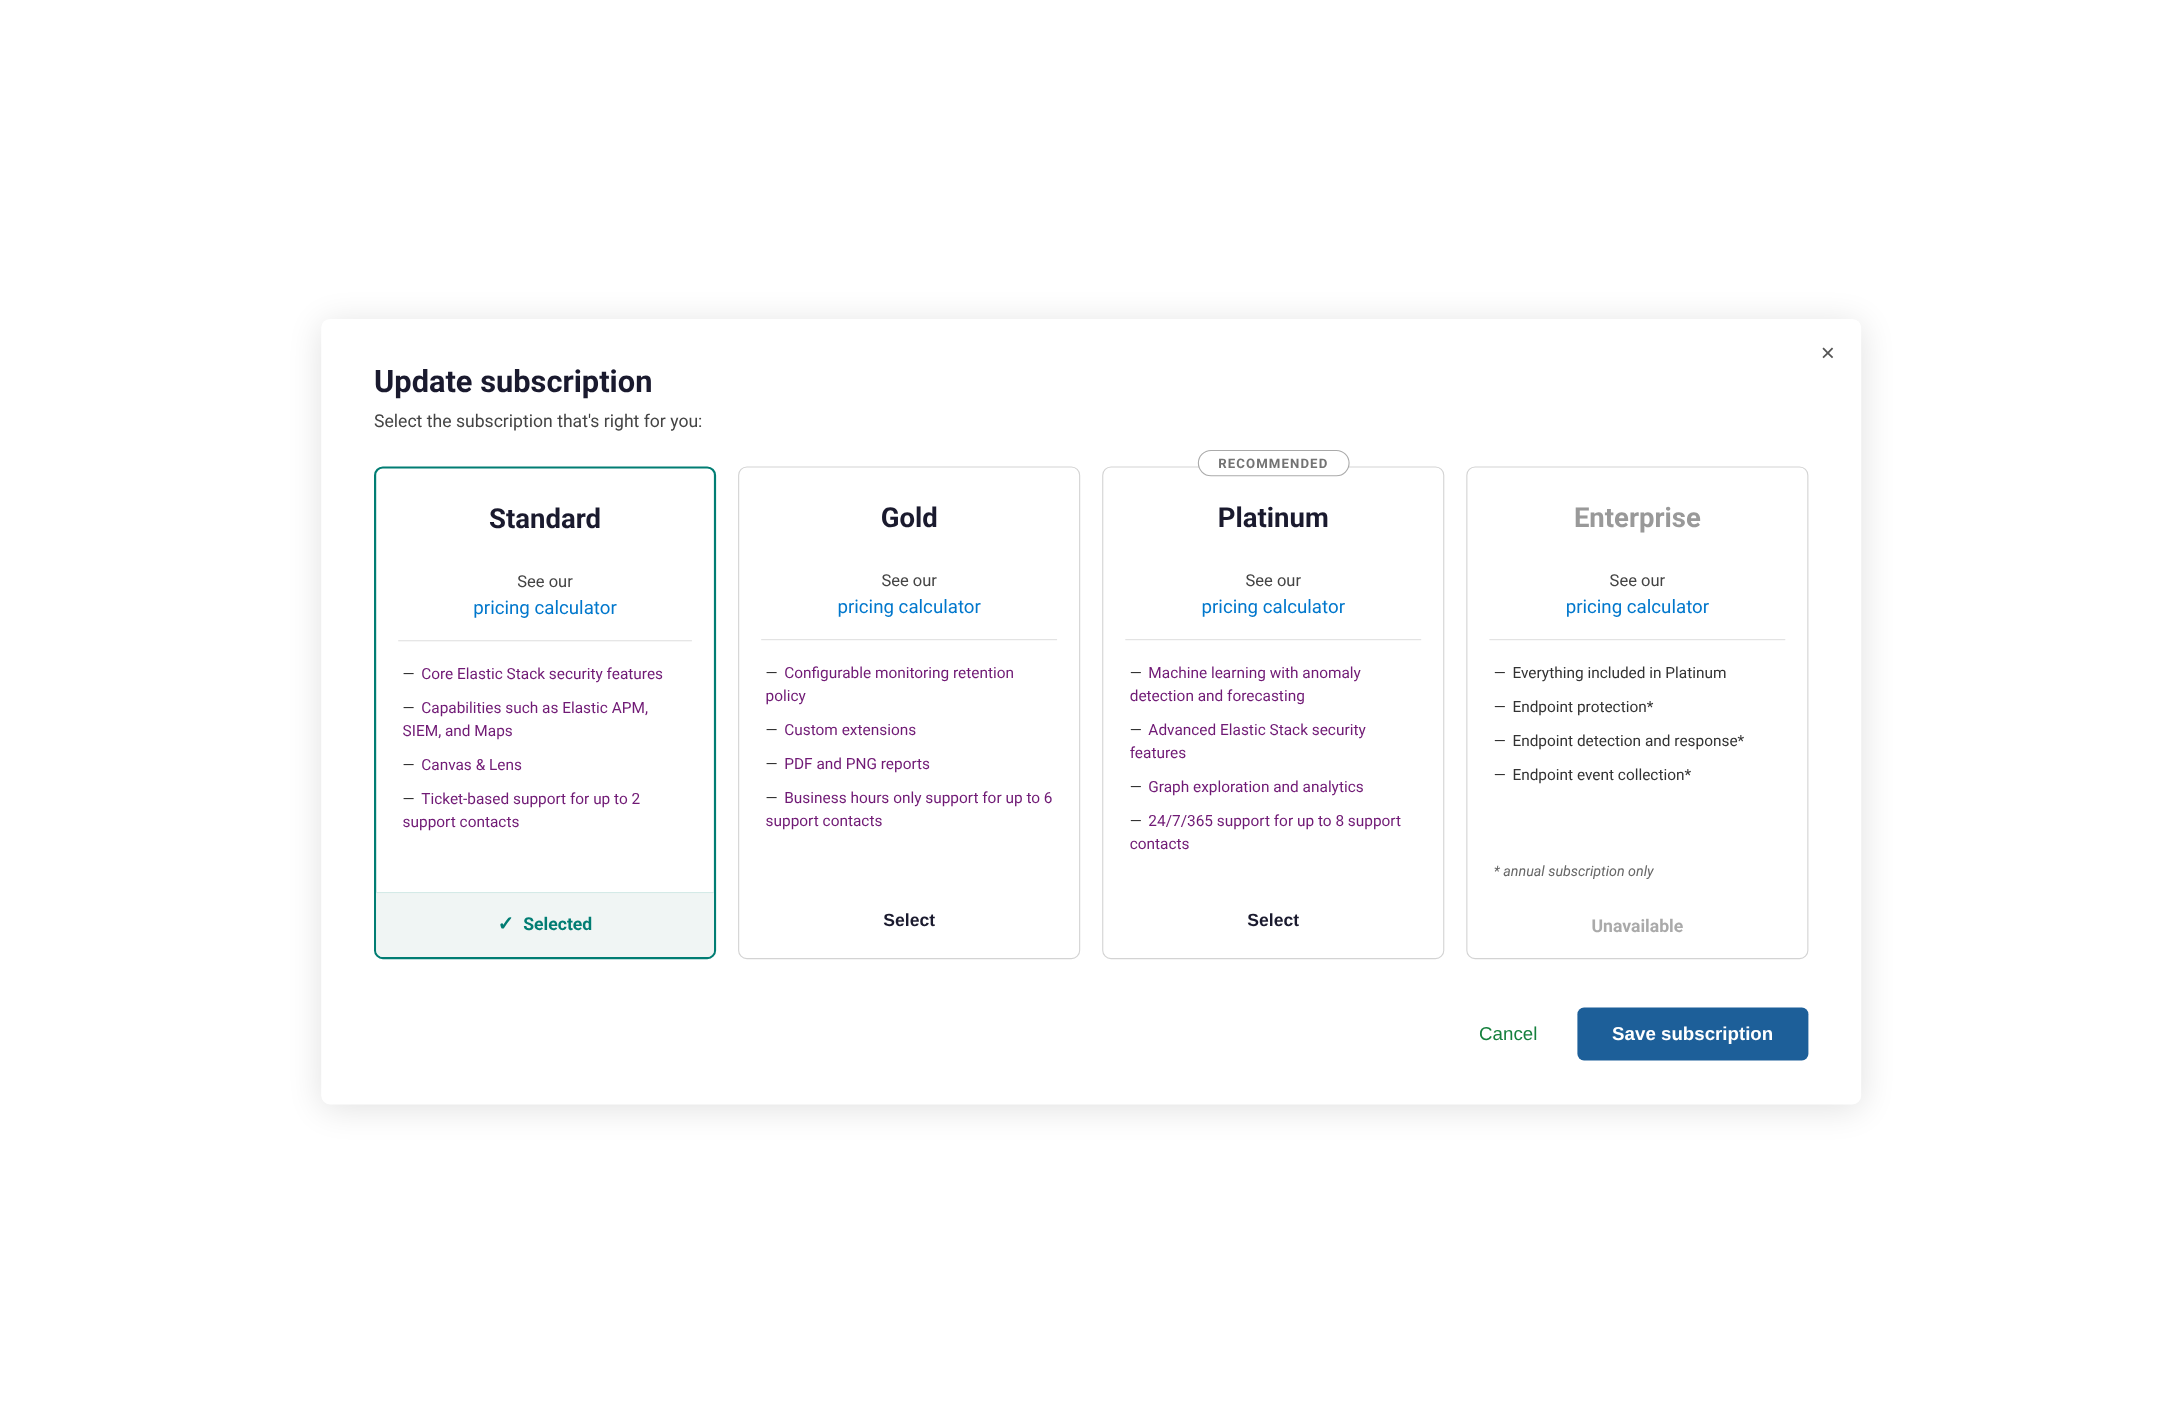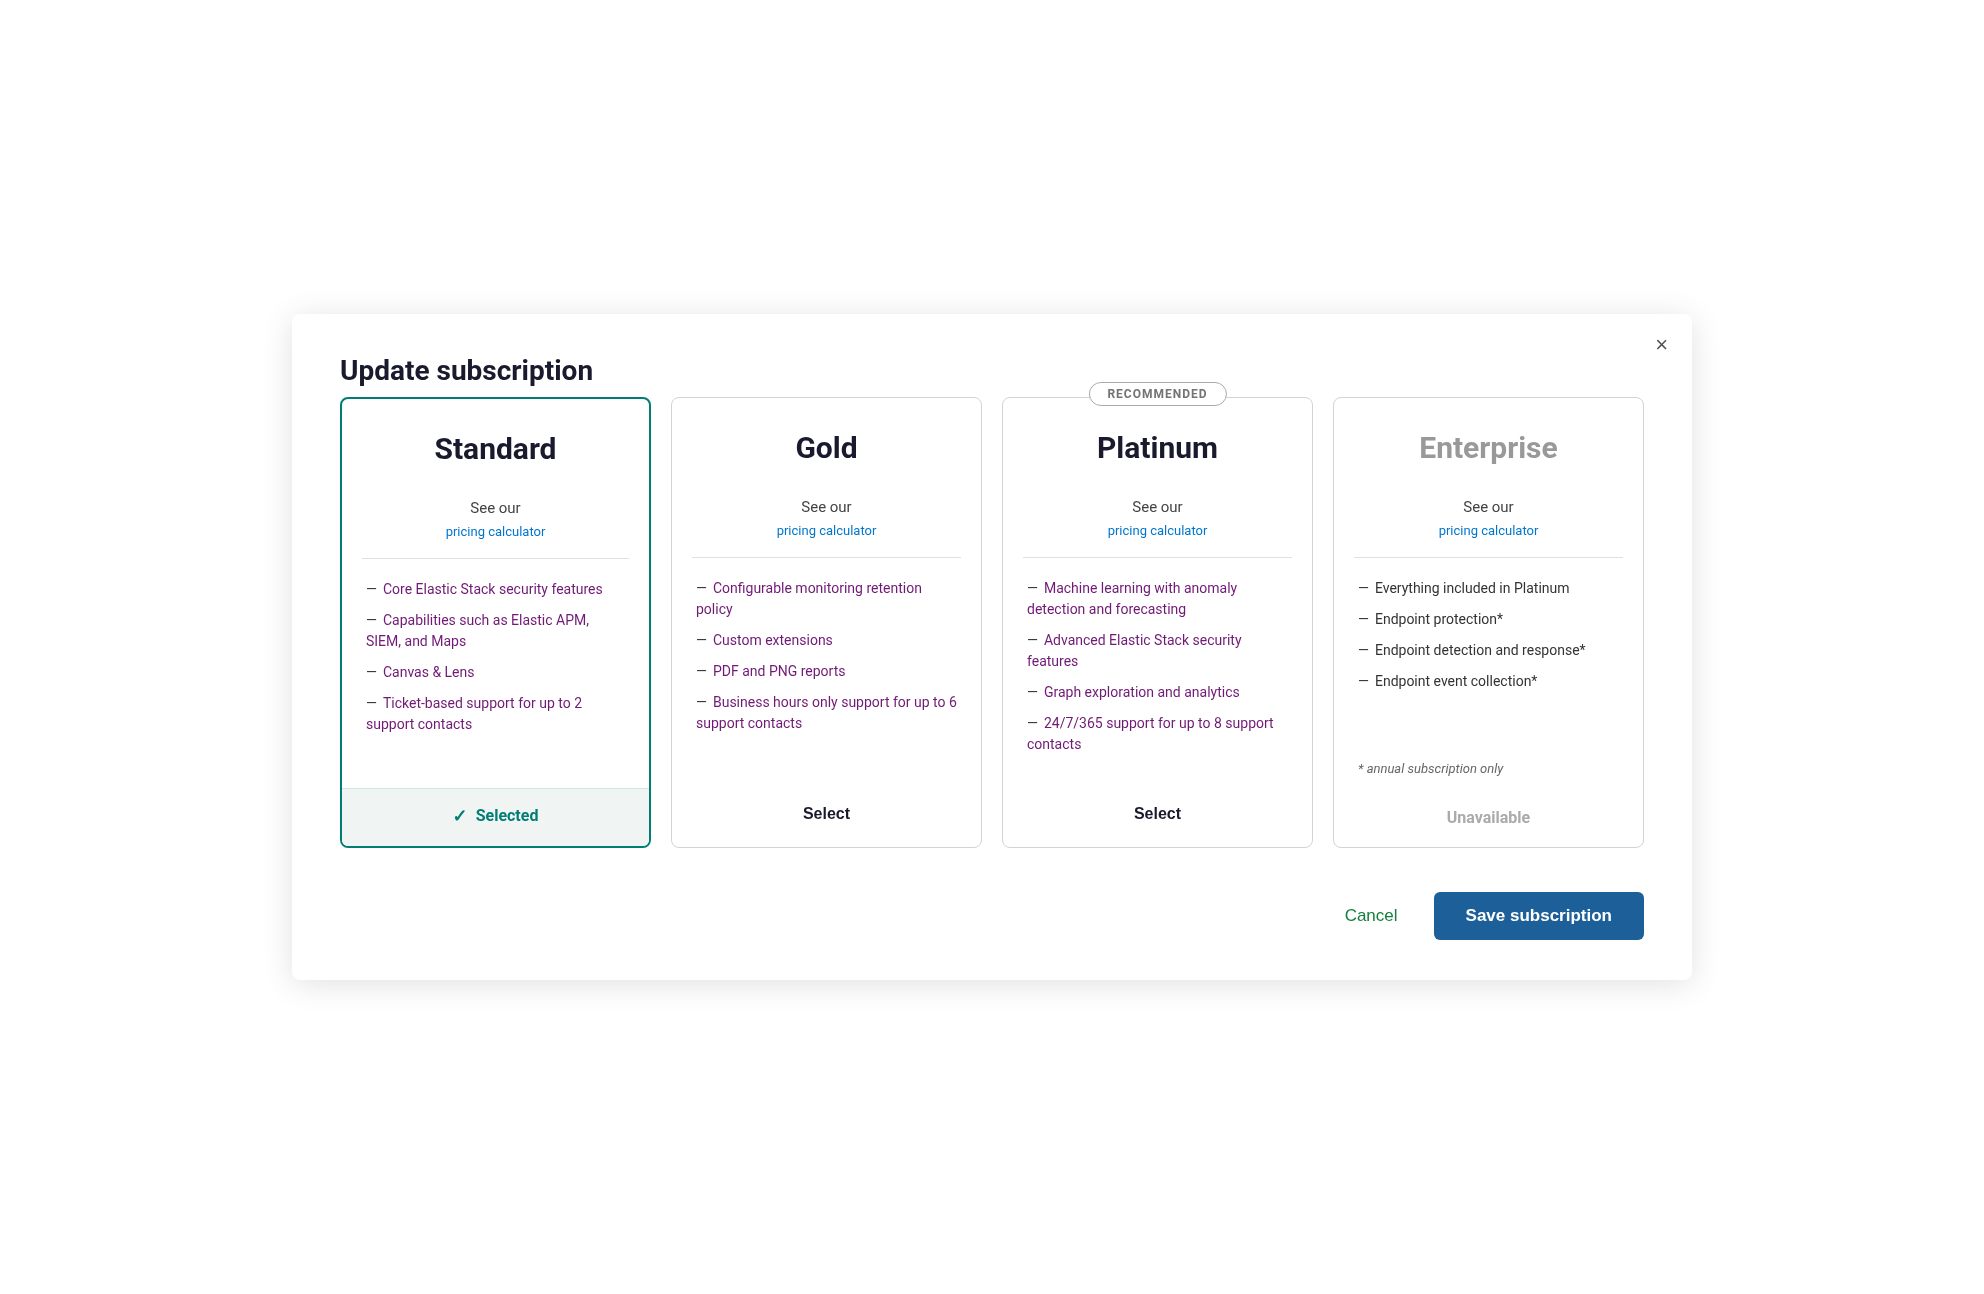--- a/index.html
+++ b/index.html
@@ -78,38 +78,38 @@
       font-weight: 700;
       letter-spacing: 1px;
       color: #737373;
       white-space: nowrap;
     }
     .plan-header {
       text-align: center;
       padding: 32px 20px 16px;
     }
     .plan-name {
-      font-size: 30px;
+      font-size: 25px;
       font-weight: 700;
       color: #1a1a2e;
       margin-bottom: 18px;
     }
     .plan-card.enterprise .plan-name {
       color: #999;
     }
     .plan-pricing-text {
       font-size: 15px;
       color: #444;
       line-height: 1.5;
       margin-top: 31px;
     }
     .plan-pricing-link {
       color: #0077cc;
       text-decoration: none;
-      font-size: 13px;
+      font-size: 17px;
     }
     .plan-card.enterprise .plan-pricing-link {
       color: #0077cc;
     }
     .plan-divider {
       border: none;
       border-top: 1px solid #e0e0e0;
       margin: 0 20px 20px;
     }
     .plan-features {
@@ -203,20 +203,21 @@
       padding: 14px 32px;
       cursor: pointer;
     }
   </style>
 </head>
 <body>
 
 <div class="modal">
   <button class="close-btn">×</button>
   <h1 class="modal-title">Update subscription</h1>
+  <p class="modal-subtitle">Select the subscription that's right for you:</p>
 
   <div class="plans-grid" id="plans-container">
       <div class="plan-card selected">
         <div class="plan-header">
     <div class="plan-name">Standard</div>
     <div class="plan-pricing-text">
       See our<br>
       <a href="#" class="plan-pricing-link">pricing calculator</a>
     </div>
   </div>

